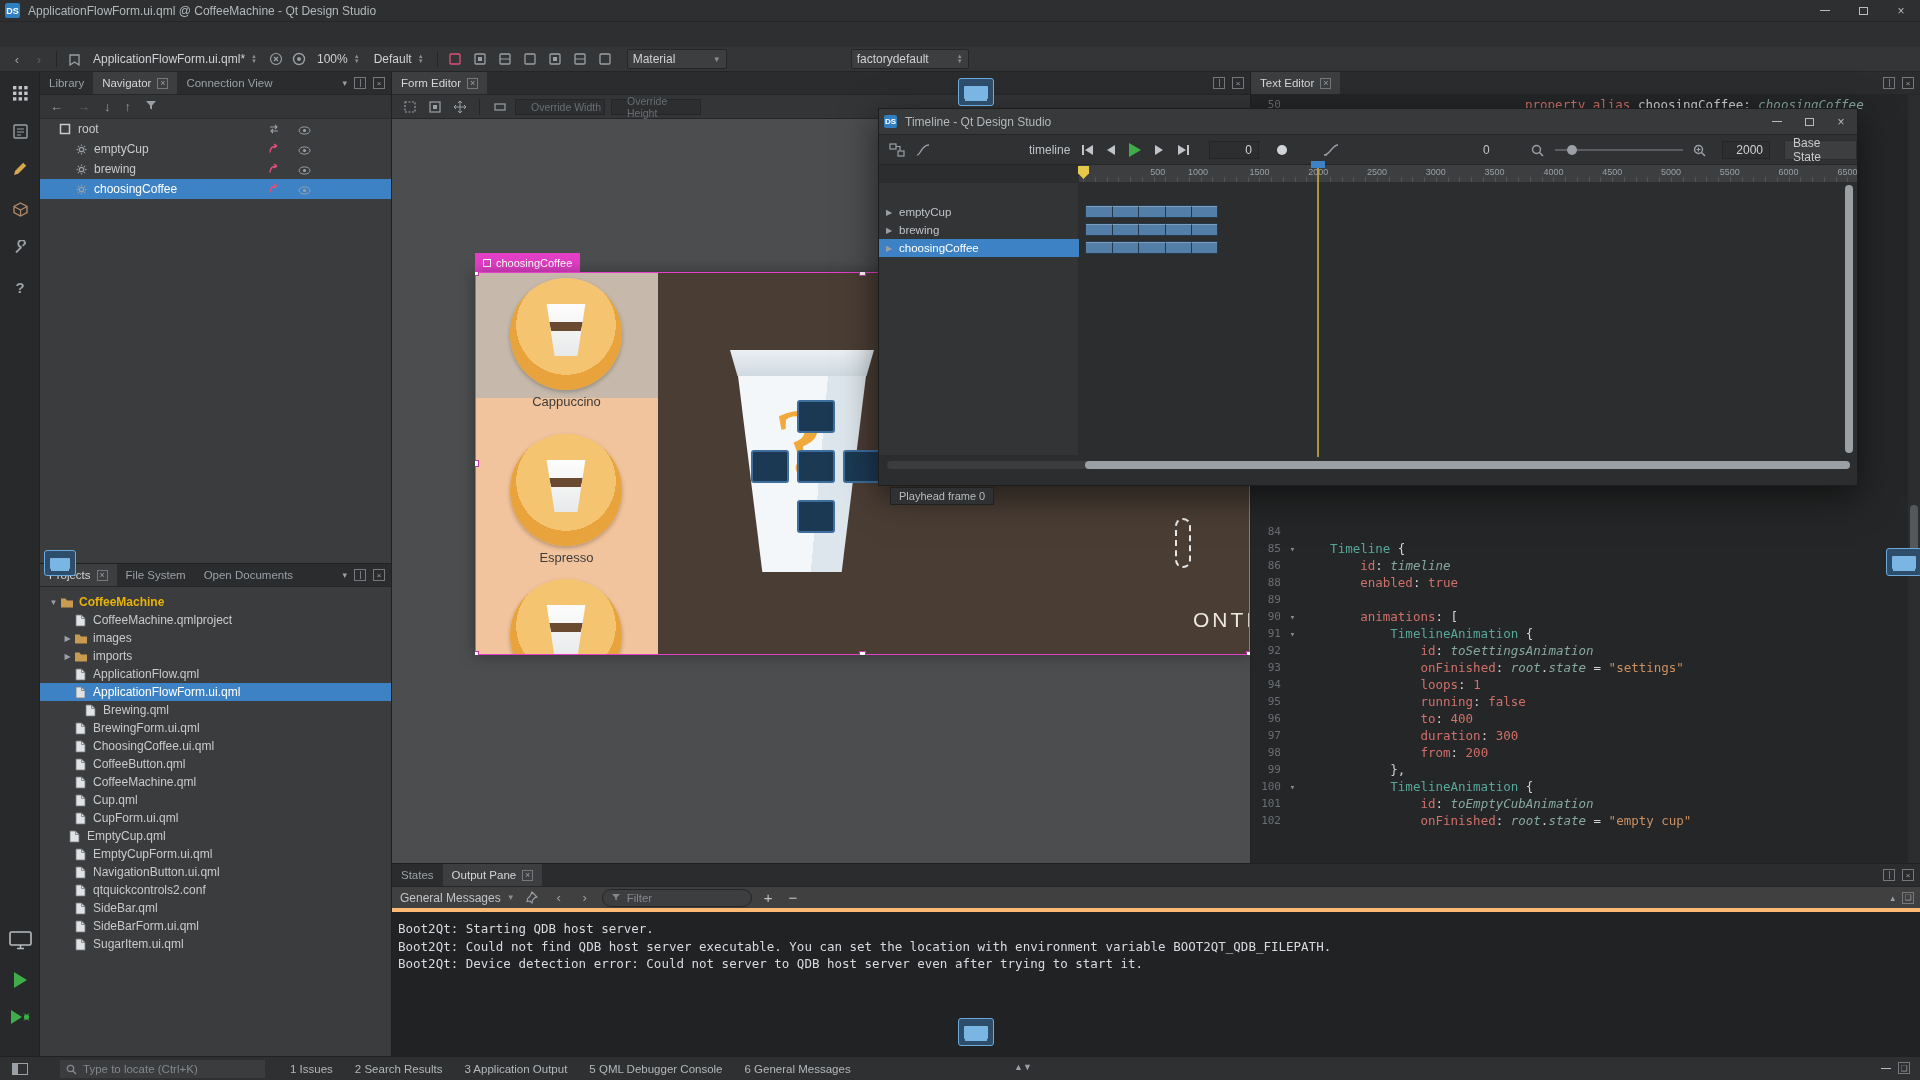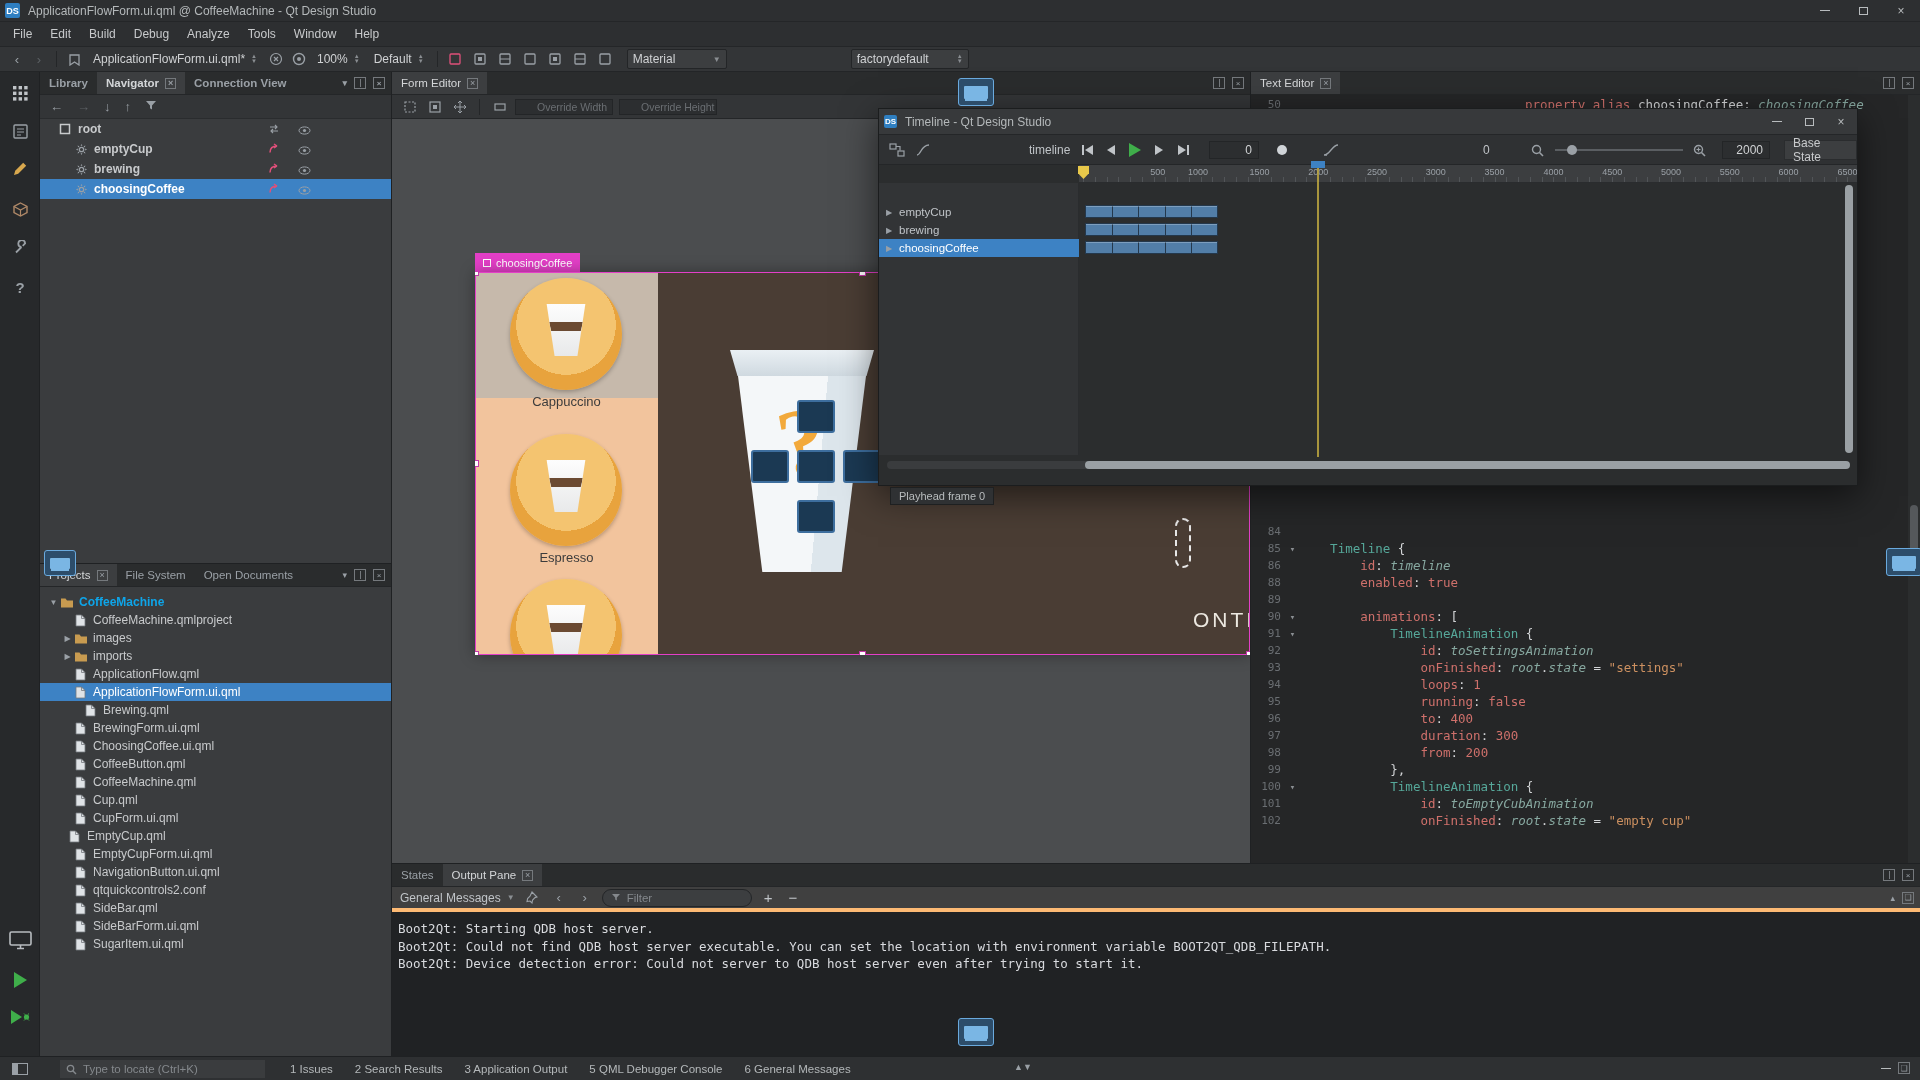--- a/index.html
+++ b/index.html
@@ -37,39 +37,39 @@
   
   .panel-tabs { height:23px; background:#2a2c2d; display:flex; align-items:stretch; font-size:11.5px; color:#9aa0a6; border-bottom:1px solid #242628; }
   .ptab { padding:0 9px; display:flex; align-items:center; gap:6px; }
   .ptab.active { background:#3c3e40; color:#d4d6d8; }
   .closebox { width:11px; height:11px; border:1px solid #75797d; color:#9aa0a6; font-size:9px; line-height:9px; display:inline-flex; align-items:center; justify-content:center; }
   .tabbar-right { margin-left:auto; display:flex; align-items:center; gap:7px; padding-right:6px; color:#9aa0a6; }
   .mini-ic { width:12px; height:12px; border:1px solid #75797d; display:inline-flex; align-items:center; justify-content:center; font-size:8px; color:#9aa0a6; }
   .mini-ic.split::after { content:""; width:1px; height:8px; background:#75797d; }
 
   
-  .nav-panel { position:absolute; left:40px; top:72px; width:352px; height:491px; background:#3a3c3e; border-right:1px solid #1f2123;font-weight:bold; }
+  .nav-panel { position:absolute; left:40px; top:72px; width:352px; height:491px; background:#3a3c3e; border-right:1px solid #1f2123; }
   .nav-toolbar { height:24px; background:#333537; border-bottom:1px solid #2a2c2e; display:flex; align-items:center; gap:14px; padding-left:10px; color:#9aa0a6; font-size:13px; }
   .nav-row { height:20px; display:flex; align-items:center; font-size:12px; color:#c8cacc; position:relative; }
   .nav-row.selected { background:var(--accent-blue); color:#fff; }
   .nri { display:inline-flex; width:14px; justify-content:center; margin-right:6px; }
   .nr-exp { position:absolute; left:228px; top:4px; }
   .nr-eye { position:absolute; left:258px; top:5px; }
 
   
   .proj-panel { position:absolute; left:40px; top:563px; width:352px; height:493px; background:#3a3c3e; border-right:1px solid #1f2123; border-top:1px solid #1f2123; }
   .proj-row { height:18px; display:flex; align-items:center; font-size:12px; color:#c8cacc; white-space:nowrap; overflow:hidden; }
   .proj-row.selected { background:var(--accent-blue); color:#fff; }
   .arrowcol { width:11px; text-align:center; color:#9aa0a6; font-size:8px; flex:none; }
   .fico { width:15px; display:inline-flex; justify-content:center; margin-right:5px; flex:none; }
 
   
   .center { position:absolute; left:392px; top:72px; width:858px; height:791px; background:var(--canvas-bg); }
   .fe-toolbar { height:24px; background:#333537; border-bottom:1px solid #242628; display:flex; align-items:center; gap:6px; padding-left:8px; }
-  .ovr { width:98px; height:16px; background:#2c2e30; border:1px solid #232527; color:#6a6e72; font-size:10.5px; display:flex; align-items:center; padding-left:21px; }
+  .ovr { width:90px; height:16px; background:#2c2e30; border:1px solid #232527; color:#6a6e72; font-size:10.5px; display:flex; align-items:center; padding-left:15px; }
   .canvas { position:absolute; left:0; top:47px; right:0; bottom:0; background:var(--canvas-bg); overflow:hidden; }
 
   .form { position:absolute; left:83px; top:153px; width:775px; height:383px; background:var(--form-brown); overflow:hidden; box-shadow:0 0 14px rgba(0,0,0,.35); }
   .peach-col { position:absolute; left:0; top:0; width:183px; height:100%; background:var(--form-peach); }
   .cell1 { position:absolute; left:0; top:0; width:183px; height:126px; background:#c6b9ab; }
   .coffee-circle { position:absolute; left:35px; width:112px; height:112px; border-radius:50%; background:radial-gradient(circle at 50% 42%, #f4c470 0 58%, var(--circle-gold) 58%); box-shadow:0 2px 4px rgba(0,0,0,.25); }
   .cup-sm { position:absolute; left:34px; top:26px; width:44px; height:52px; background:linear-gradient(#fdfdfd, #e8e9ea); clip-path:polygon(6% 0,94% 0,76% 100%,24% 100%); }
   .cup-sm::after { content:""; position:absolute; left:8%; top:34%; width:84%; height:18%; background:#6b4a32; clip-path:polygon(4% 0,96% 0,90% 100%,10% 100%); }
   .coffee-label { position:absolute; left:0; width:183px; text-align:center; font-size:13px; color:#3c3c3c; }
 
@@ -153,30 +153,20 @@
       <div class="win-btn">
           <span class="ic-min"></span>
         </div>
       <div class="win-btn">
           <span class="ic-max"></span>
         </div>
       <div class="win-btn">×</div>
     </div>
   </div>
 
-  <div class="menubar">
-      <div class="menu-item">File</div>
-      <div class="menu-item">Edit</div>
-      <div class="menu-item">Build</div>
-      <div class="menu-item">Debug</div>
-      <div class="menu-item">Analyze</div>
-      <div class="menu-item">Tools</div>
-      <div class="menu-item">Window</div>
-      <div class="menu-item">Help</div>
-    </div>
 
   <div class="maintoolbar">
     <div class="tb-arrow">‹</div>
     <div class="tb-arrow dim">›</div>
     <div class="sep"></div>
     <div class="tb-icon">
       <svg width="13" height="13">
           <path d="M2 12 V2 h9 v10 l-4.5-3z" fill="none" stroke="#9aa0a6" stroke-width="1.3"></path>
         </svg>
     </div>
@@ -428,21 +418,21 @@
       </div>
     </div>
     <div id="proj-tree" style="padding-top:6px;">
         <div class="proj-row" style="padding-left: 8px;">
           <span class="arrowcol">▼</span>
           <span class="fico">
             <svg width="14" height="11">
               <path d="M1 1.5 h4.5 l1.5 2 H13 v7 H1z" fill="#c89b50"></path>
             </svg>
           </span>
-          <span style="font-weight:bold;color:#0ea5e9;">CoffeeMachine</span>
+          <span style="font-weight:bold;color:#eab308;">CoffeeMachine</span>
         </div>
         <div class="proj-row" style="padding-left: 22px;">
           <span class="arrowcol"></span>
           <span class="fico">
             <svg width="11" height="13">
               <path d="M1 1 h5.5 l3.5 3.5 V12 H1z" fill="#dfe3e6" stroke="#75797d" stroke-width="0.8"></path>
               <path d="M6.5 1 v3.5 H10" fill="none" stroke="#75797d" stroke-width="0.8"></path>
             </svg>
           </span>
           <span>CoffeeMachine.qmlproject</span>

